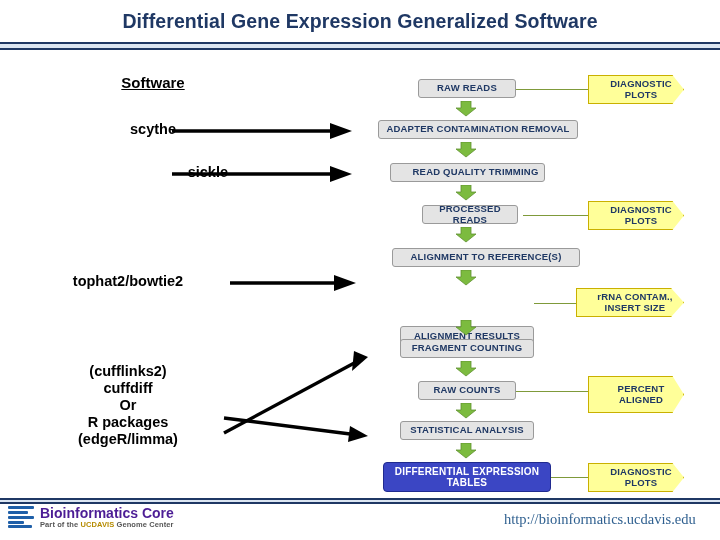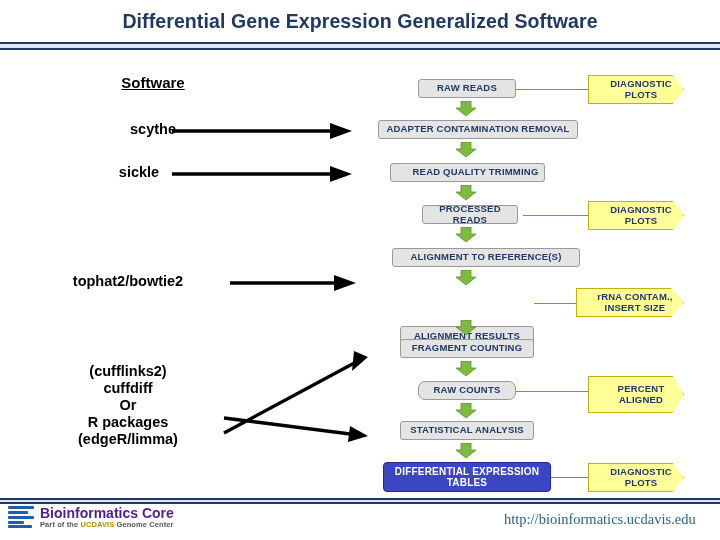--- a/index.html
+++ b/index.html
@@ -50,21 +50,21 @@
   }
   .sw-label {
     position: absolute;
     text-align: center;
     font-size: 14.5px;
     font-weight: bold;
     color: #000;
     line-height: 1.18;
   }
   #sw-scythe   { left: 78px;  top: 121px; width: 150px; }
-  #sw-sickle   { left: 64px;  top: 164px; width: 150px; }
+  #sw-sickle   { left: 78px;  top: 164px; width: 150px; text-align: right; }
   #sw-tophat   { left: 28px;  top: 273px; width: 200px; }
   #sw-cuff     { left: 38px;  top: 363px; width: 180px; }
 
   
   .node {
     position: absolute;
     box-sizing: border-box;
     border: 1px solid #808080;
     border-radius: 3px;
     display: flex;
@@ -241,21 +241,21 @@
 <svg class="downarrow" style="left:455px; top:320px;" viewBox="0 0 22 16">
   <polygon points="6,0 16,0 16,7 21,7 11,15 1,7 6,7" fill="#7cbb3f" stroke="#5f9130" stroke-width="0.8"></polygon>
 </svg>
 
 <div class="node grey" style="left:400px; top:339px; width:134px; height:19px;">FRAGMENT COUNTING</div>
 
 <svg class="downarrow" style="left:455px; top:361px;" viewBox="0 0 22 16">
   <polygon points="6,0 16,0 16,7 21,7 11,15 1,7 6,7" fill="#7cbb3f" stroke="#5f9130" stroke-width="0.8"></polygon>
 </svg>
 
-<div class="node grey" style="left:418px; top:381px; width:98px; height:19px;border-radius:7px;">RAW COUNTS</div>
+<div class="node grey" style="left:418px; top:381px; width:98px; height:19px;">RAW COUNTS</div>
 
 <svg class="downarrow" style="left:455px; top:403px;" viewBox="0 0 22 16">
   <polygon points="6,0 16,0 16,7 21,7 11,15 1,7 6,7" fill="#7cbb3f" stroke="#5f9130" stroke-width="0.8"></polygon>
 </svg>
 
 <div class="node grey" style="left:400px; top:421px; width:134px; height:19px;">STATISTICAL ANALYSIS</div>
 
 <svg class="downarrow" style="left:455px; top:443px;" viewBox="0 0 22 16">
   <polygon points="6,0 16,0 16,7 21,7 11,15 1,7 6,7" fill="#7cbb3f" stroke="#5f9130" stroke-width="0.8"></polygon>
 </svg>

